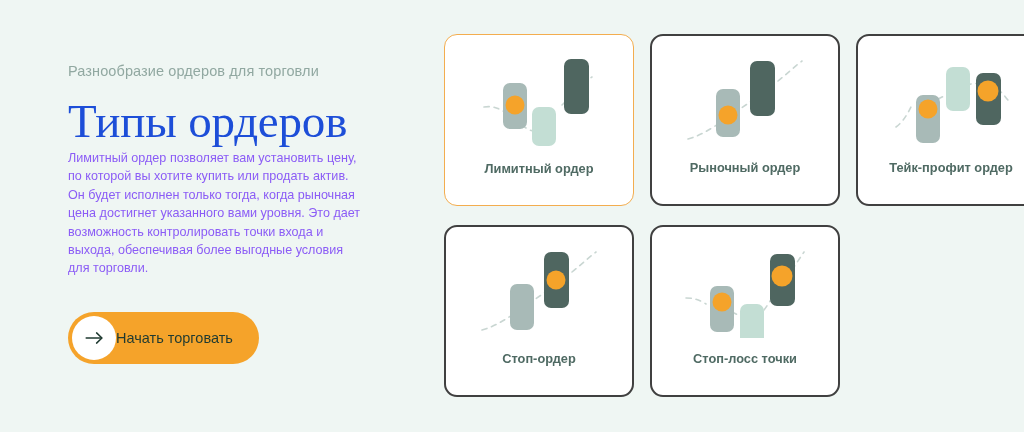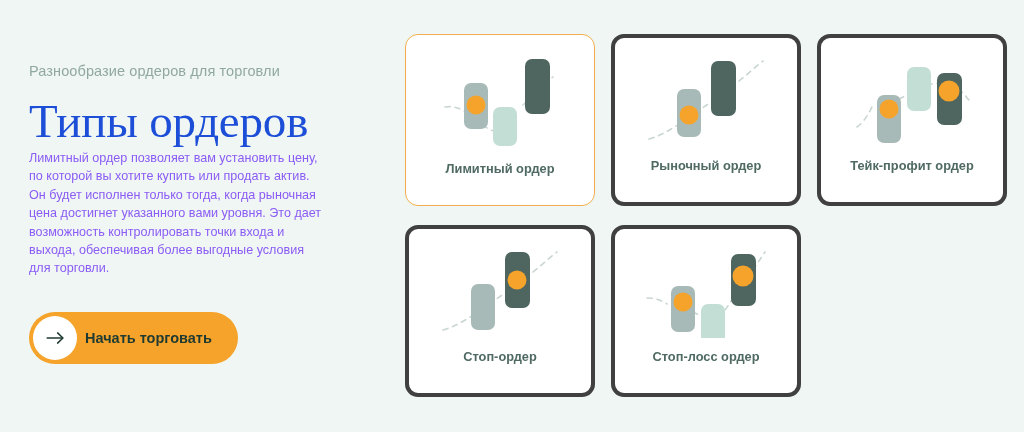--- a/index.html
+++ b/index.html
@@ -16,20 +16,21 @@
     color: #2d3f39;
     -webkit-font-smoothing: antialiased;
   }
 
   .page {
     position: relative;
     width: 1024px;
     height: 432px;
     display: flex;
     align-items: flex-start;
+    padding-left: 39px;
   }
 
   
   .left {
     width: 400px;
     padding: 62px 0 0 29px;
     flex: 0 0 400px;
   }
 
   .eyebrow {
@@ -61,22 +62,21 @@
   .cta {
     margin-top: 34px;
     display: inline-flex;
     align-items: center;
     height: 52px;
     padding: 0 26px 0 4px;
     background: #f5a32a;
     border: none;
     border-radius: 26px;
     cursor: pointer;
-    gap: 8px;
-    font-weight: bold;
+    gap: 0;
   }
 
   .cta-circle {
     width: 44px;
     height: 44px;
     border-radius: 50%;
     background: #ffffff;
     display: flex;
     align-items: center;
     justify-content: center;
@@ -98,21 +98,21 @@
   .card-grid {
     display: grid;
     grid-template-columns: repeat(3, 190px);
     grid-template-rows: 172px 172px;
     gap: 19px 16px;
     font-weight: bold;
   }
 
   .card {
     background: #ffffff;
-    border: 4px solid #404040;
+    border: 2px solid #404040;
     border-radius: 13px;
     display: flex;
     flex-direction: column;
     align-items: center;
     justify-content: flex-start;
     cursor: pointer;
     position: relative;
     overflow: hidden;
   }
 
@@ -233,19 +233,19 @@
             <path d="M50 66 C58 70 62 72 70 74" stroke="#c9d6d2" stroke-width="1.6" stroke-dasharray="5 5" fill="none" stroke-linecap="round"></path>
             <path d="M82 64 C88 56 92 48 98 40" stroke="#c9d6d2" stroke-width="1.6" stroke-dasharray="5 5" fill="none" stroke-linecap="round"></path>
             <path d="M110 24 C114 18 118 12 122 6" stroke="#c9d6d2" stroke-width="1.6" stroke-dasharray="5 5" fill="none" stroke-linecap="round"></path>
             <rect x="28" y="40" width="24" height="46" rx="7" fill="#a8bab7"></rect>
             <rect x="58" y="58" width="24" height="40" rx="7" fill="#c3ded4"></rect>
             <rect x="88" y="8" width="25" height="52" rx="7" fill="#4f6660"></rect>
             <circle cx="40" cy="56" r="9.5" fill="#f5a32a"></circle>
             <circle cx="100" cy="30" r="10.5" fill="#f5a32a"></circle>
           </svg>
         </div>
-        <div class="card-label">Стоп-лосс ордер</div>
+        <div class="card-label">Стоп-лосс точки</div>
       </div>
 
 
     </div>
   </div>
 </div>
 
 </body></html>

